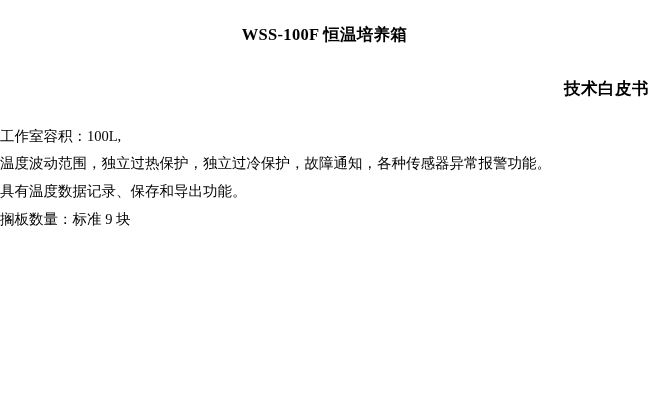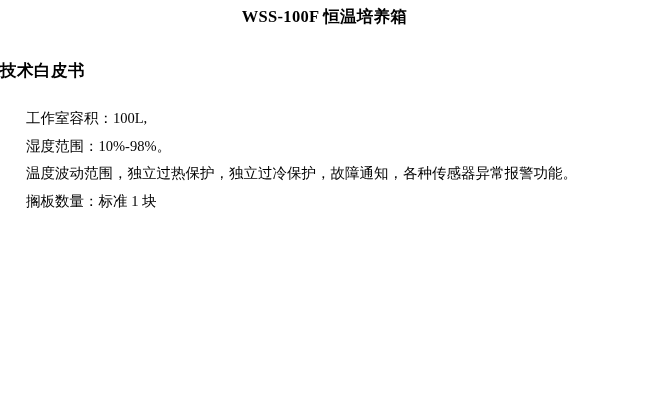--- a/index.html
+++ b/index.html
@@ -18,36 +18,35 @@
     position: relative;
     width: 649px;
     height: 419px;
     box-sizing: border-box;
   }
   .title-main {
     text-align: center;
     font-size: 16.5px;
     font-weight: bold;
     letter-spacing: 0.3px;
-    margin-top: 6px;
+    margin-top: 24px;
     margin-bottom: 0;
     font-family: "Liberation Serif", "DejaVu Serif", serif;
   }
   .title-sub {
-    text-align: left;
+    text-align: right;
     font-size: 16.5px;
     font-weight: bold;
     letter-spacing: 0.5px;
     margin-top: 32px;
     margin-bottom: 0;
     font-family: "Liberation Serif", "DejaVu Serif", serif;
   }
   .body-block {
     margin-top: 22px;
-    padding-left: 26px;
     padding-right: 18px;
   }
   .spec-line {
     font-size: 14.5px;
     line-height: 28px;
     white-space: normal;
     font-family: "Liberation Serif", "DejaVu Serif", serif;
   }
   .spec-line.wrap {
     line-height: 27px;
@@ -57,18 +56,18 @@
 <body>
 
 <div class="page">
 
   <div class="title-main">WSS-100F 恒温培养箱</div>
 
   <div class="title-sub">技术白皮书</div>
 
   <div class="body-block">
     <div class="spec-line">工作室容积：100L,</div>
-    <div class="spec-line">湿度范围：10%-98%。</div>
     <div class="spec-line wrap">温度波动范围，独立过热保护，独立过冷保护，故障通知，各种传感器异常报警功能。</div>
-    <div class="spec-line">搁板数量：标准 1 块</div>
+    <div class="spec-line">具有温度数据记录、保存和导出功能。</div>
+    <div class="spec-line">搁板数量：标准 9 块</div>
   </div>
 
 </div>
 
 </body></html>

